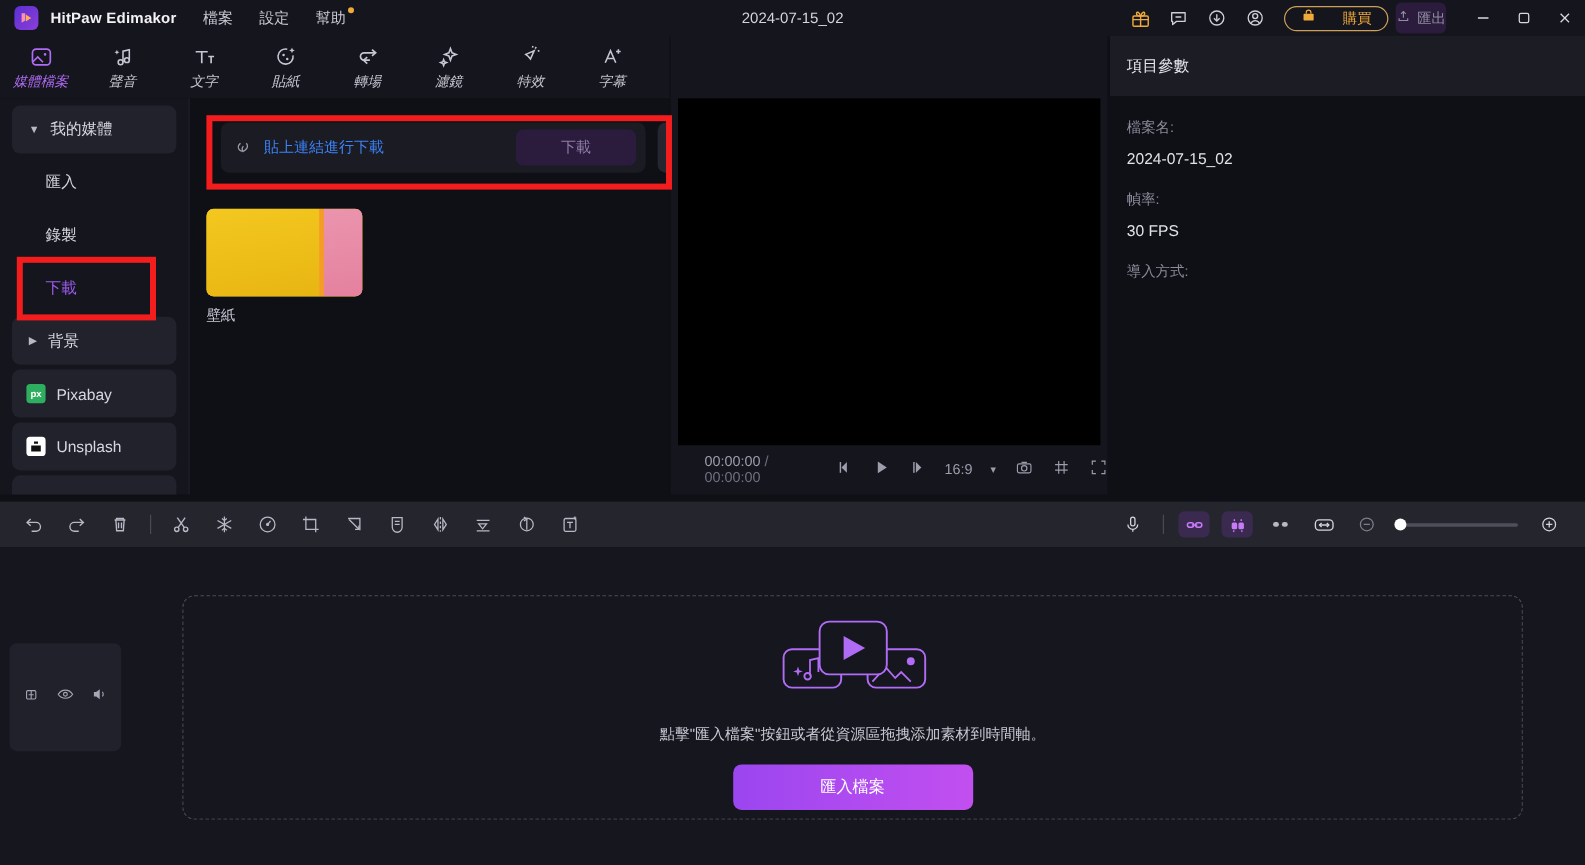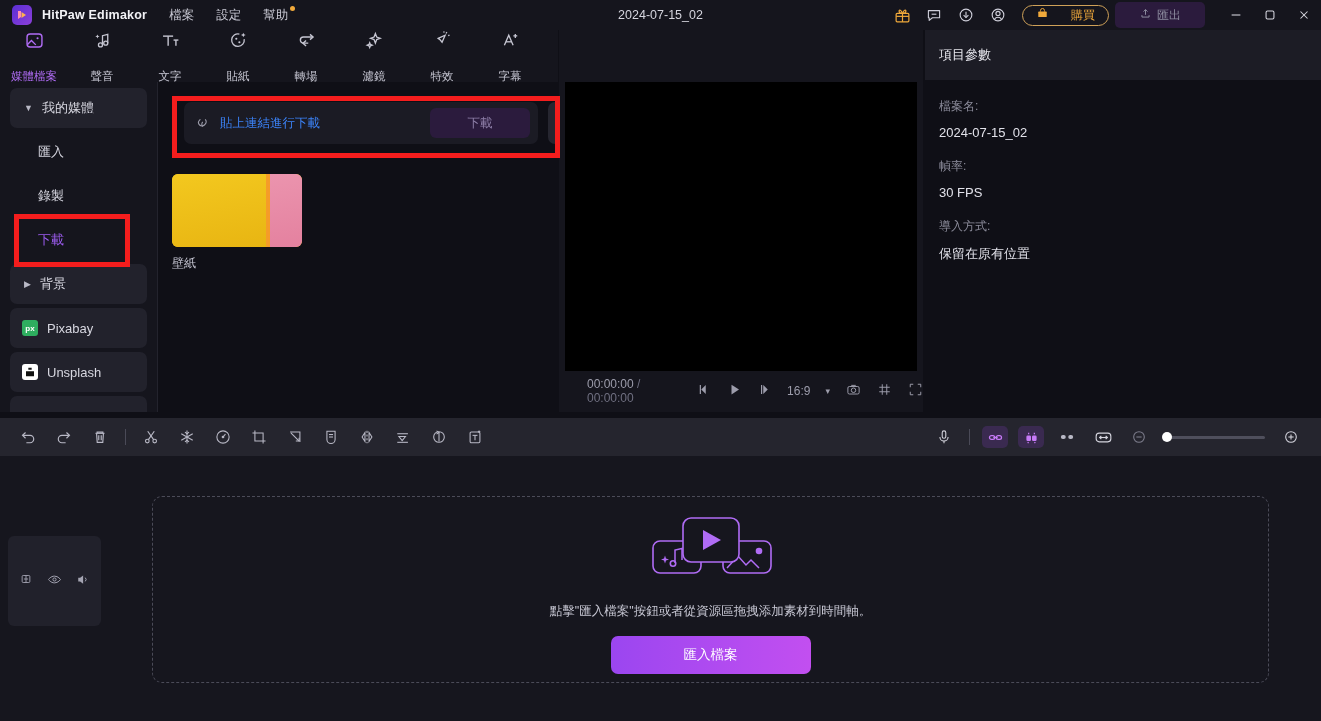--- a/index.html
+++ b/index.html
@@ -49,37 +49,37 @@
     justify-content: center; color: #cfcfda;
   }
   .buy-btn {
     height: 21px; display: flex; align-items: center; gap: 22px;
     padding: 0 13px; margin: 0 6px 0 8px;
     border: 1px solid #cfa158; border-radius: 11px;
     color: #f0a93b; font-size: 12px; background: transparent;
   }
   .export-btn {
     height: 26px; display: flex; align-items: center; gap: 5px;
-    padding: 0 24px; margin-right: 14px;
+    padding: 0 0; margin-right: 14px;
     border-radius: 5px; background: #2b1b3d; color: #8e8ea0; font-size: 12px;
   }
   .wbtn {
     width: 34px; height: 30px; display: flex; align-items: center;
     justify-content: center; color: #d9d9e2;
   }
 
   
   .tabbar {
     position: absolute; left: 0; top: 30px; width: 558px; height: 52px;
     background: #15151d; display: flex; align-items: center;
   }
   .tab {
     width: 68px; height: 52px; display: flex; flex-direction: column;
-    align-items: center; justify-content: space-between; gap: 3px;
-    color: #c6c6d2; font-size: 11.5px;
+    align-items: center; justify-content: center; gap: 3px;
+    color: #c6c6d2; font-size: 11.5px; font-style: italic;
   }
   .tab.active { color: #b06cf5; }
   .tab .tlabel { font-size: 11.5px; line-height: 1; }
 
   
   .sidebar {
     position: absolute; left: 0; top: 82px; width: 157px; height: 330px;
     background: #15151d; padding: 6px 10px 0 10px; overflow: hidden;
   }
   .sb-item {
@@ -539,21 +539,20 @@
   </div>
 
   <div class="rightpanel">
     <div class="rp-head">項目參數</div>
     <div class="rp-body">
       <div class="rp-label">檔案名:</div>
       <div class="rp-value">2024-07-15_02</div>
       <div class="rp-label">幀率:</div>
       <div class="rp-value">30 FPS</div>
       <div class="rp-label">導入方式:</div>
-      <div class="rp-value">保留在原有位置</div>
     </div>
   </div>
 
   <div class="ttoolbar">
     <div style="width:10px"></div>
     <div class="tt-icon">
       <svg width="18" height="18" viewBox="0 0 22 22" fill="none" stroke="#b9b9c6" stroke-width="1.4">
         <path d="M5 9h8.5a4.5 4.5 0 010 9H9"></path>
           <polyline points="8,5.5 4.3,9 8,12.5"></polyline>
       </svg>

